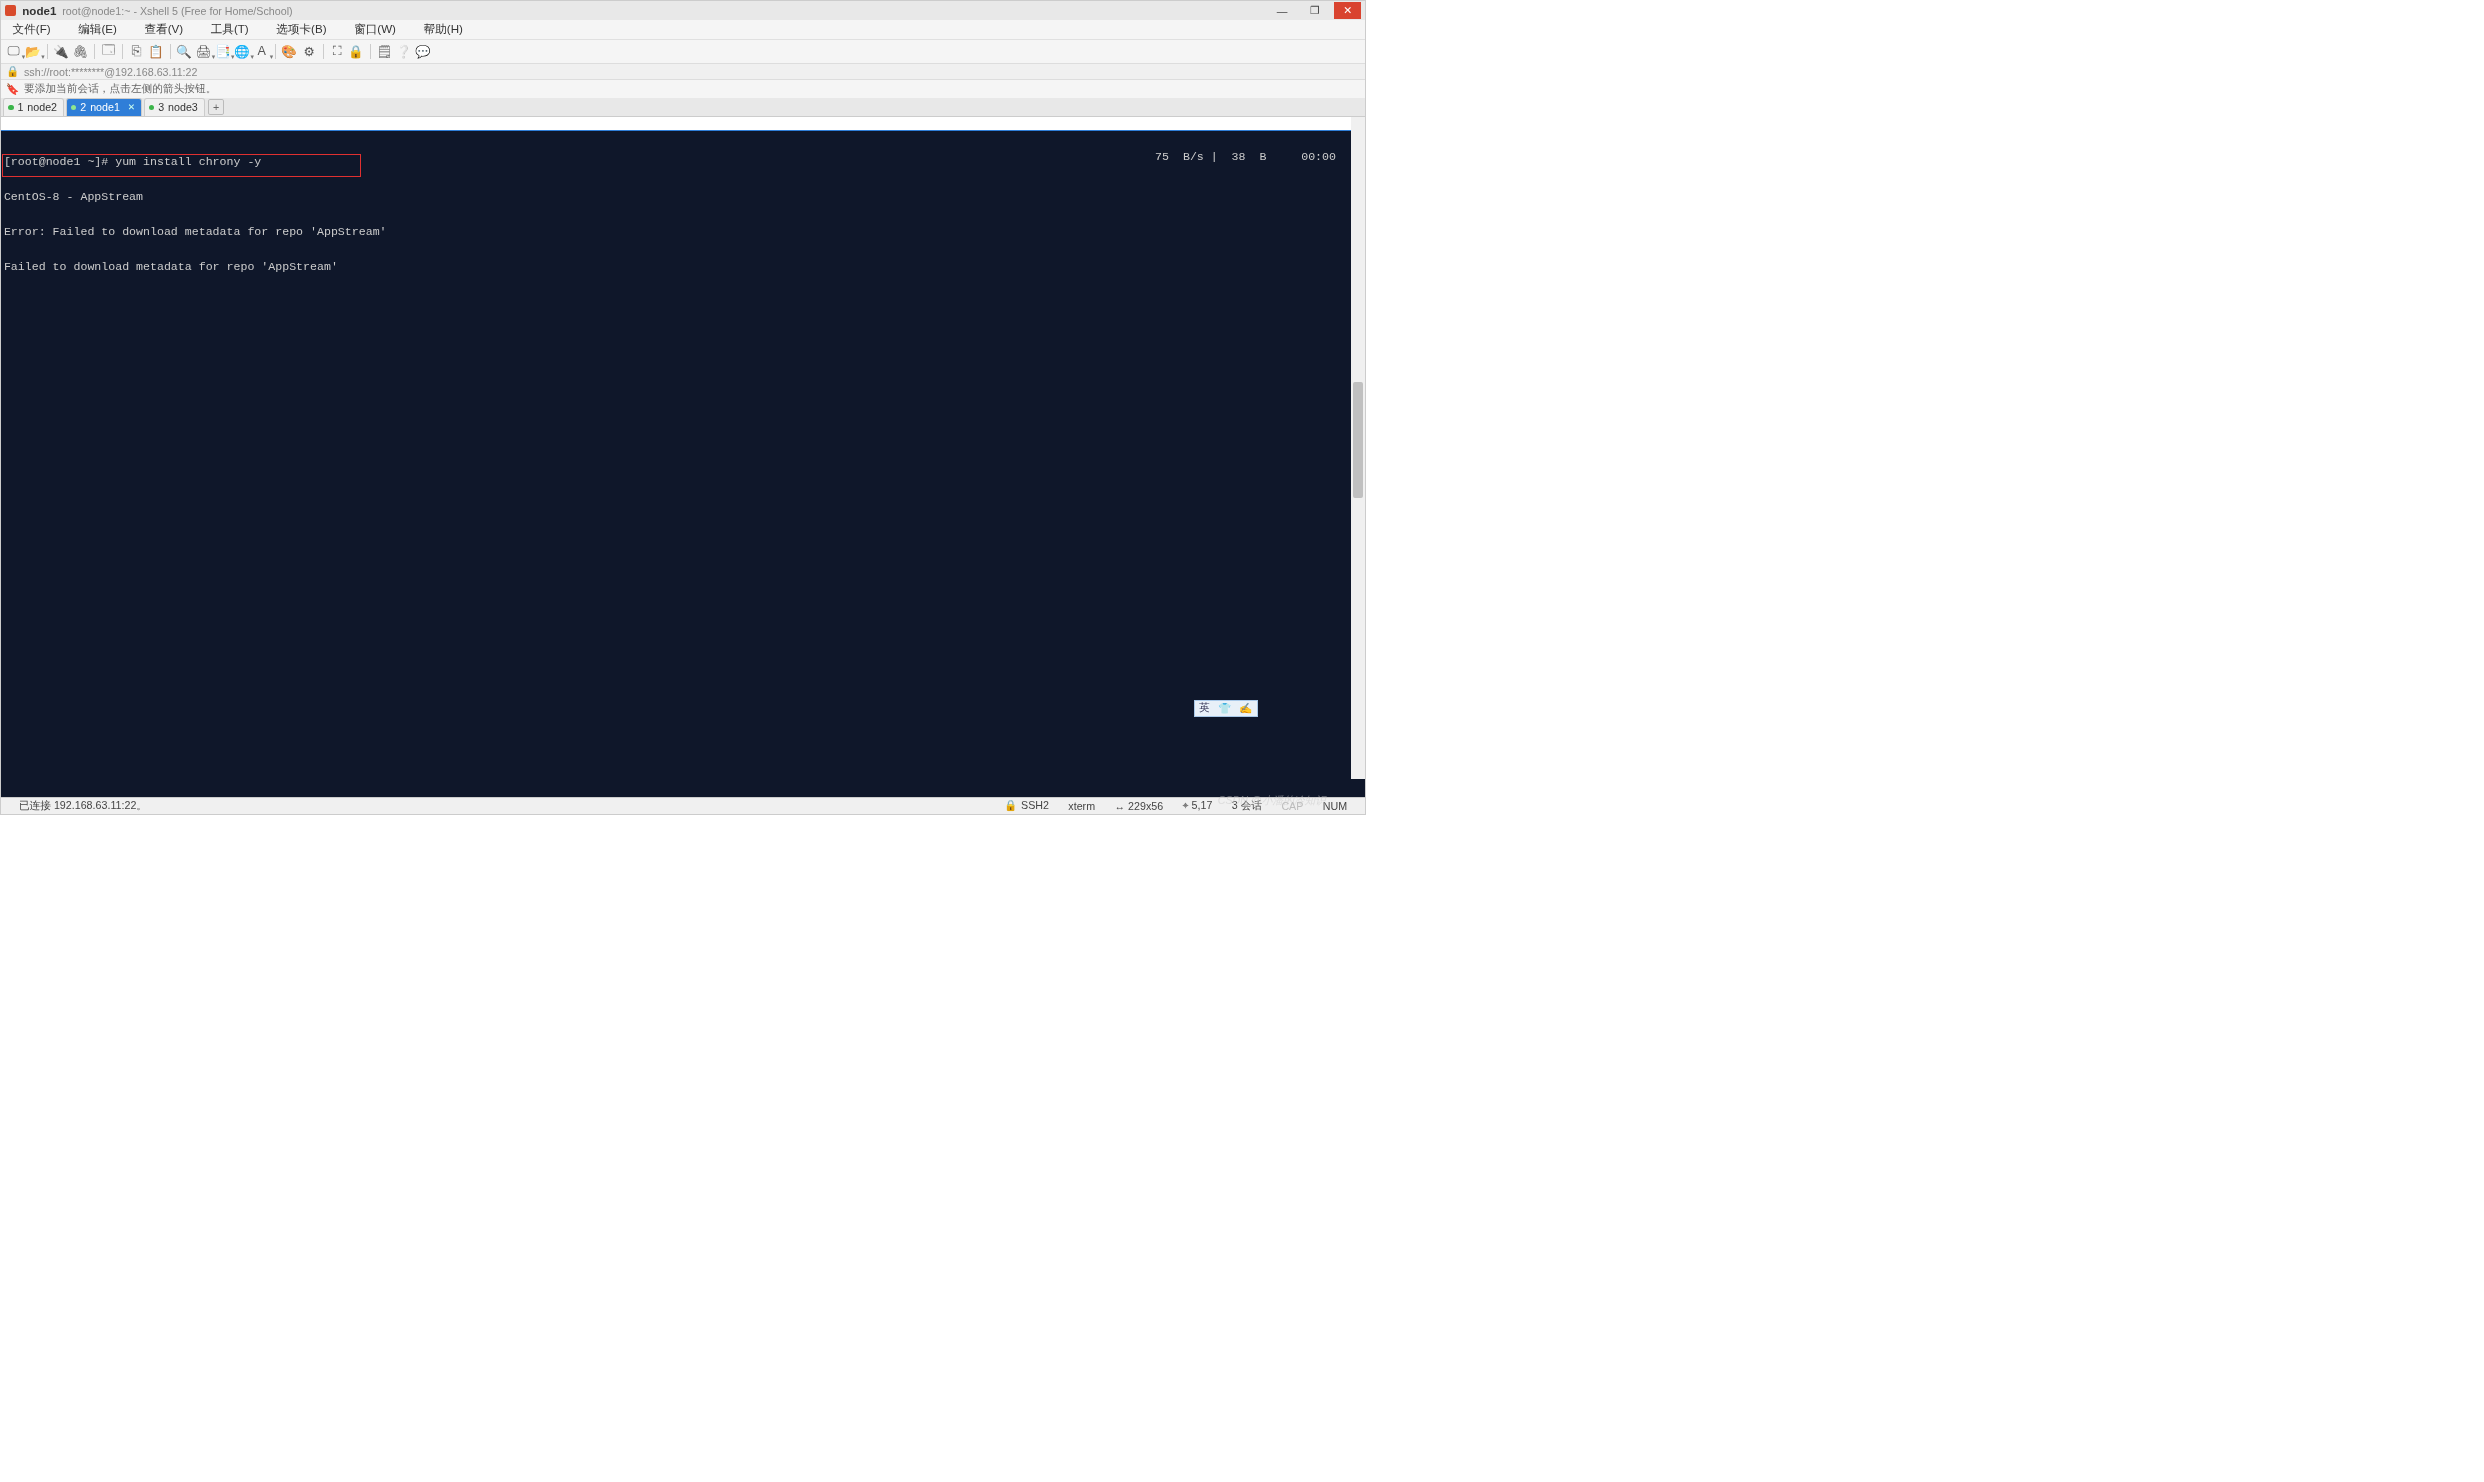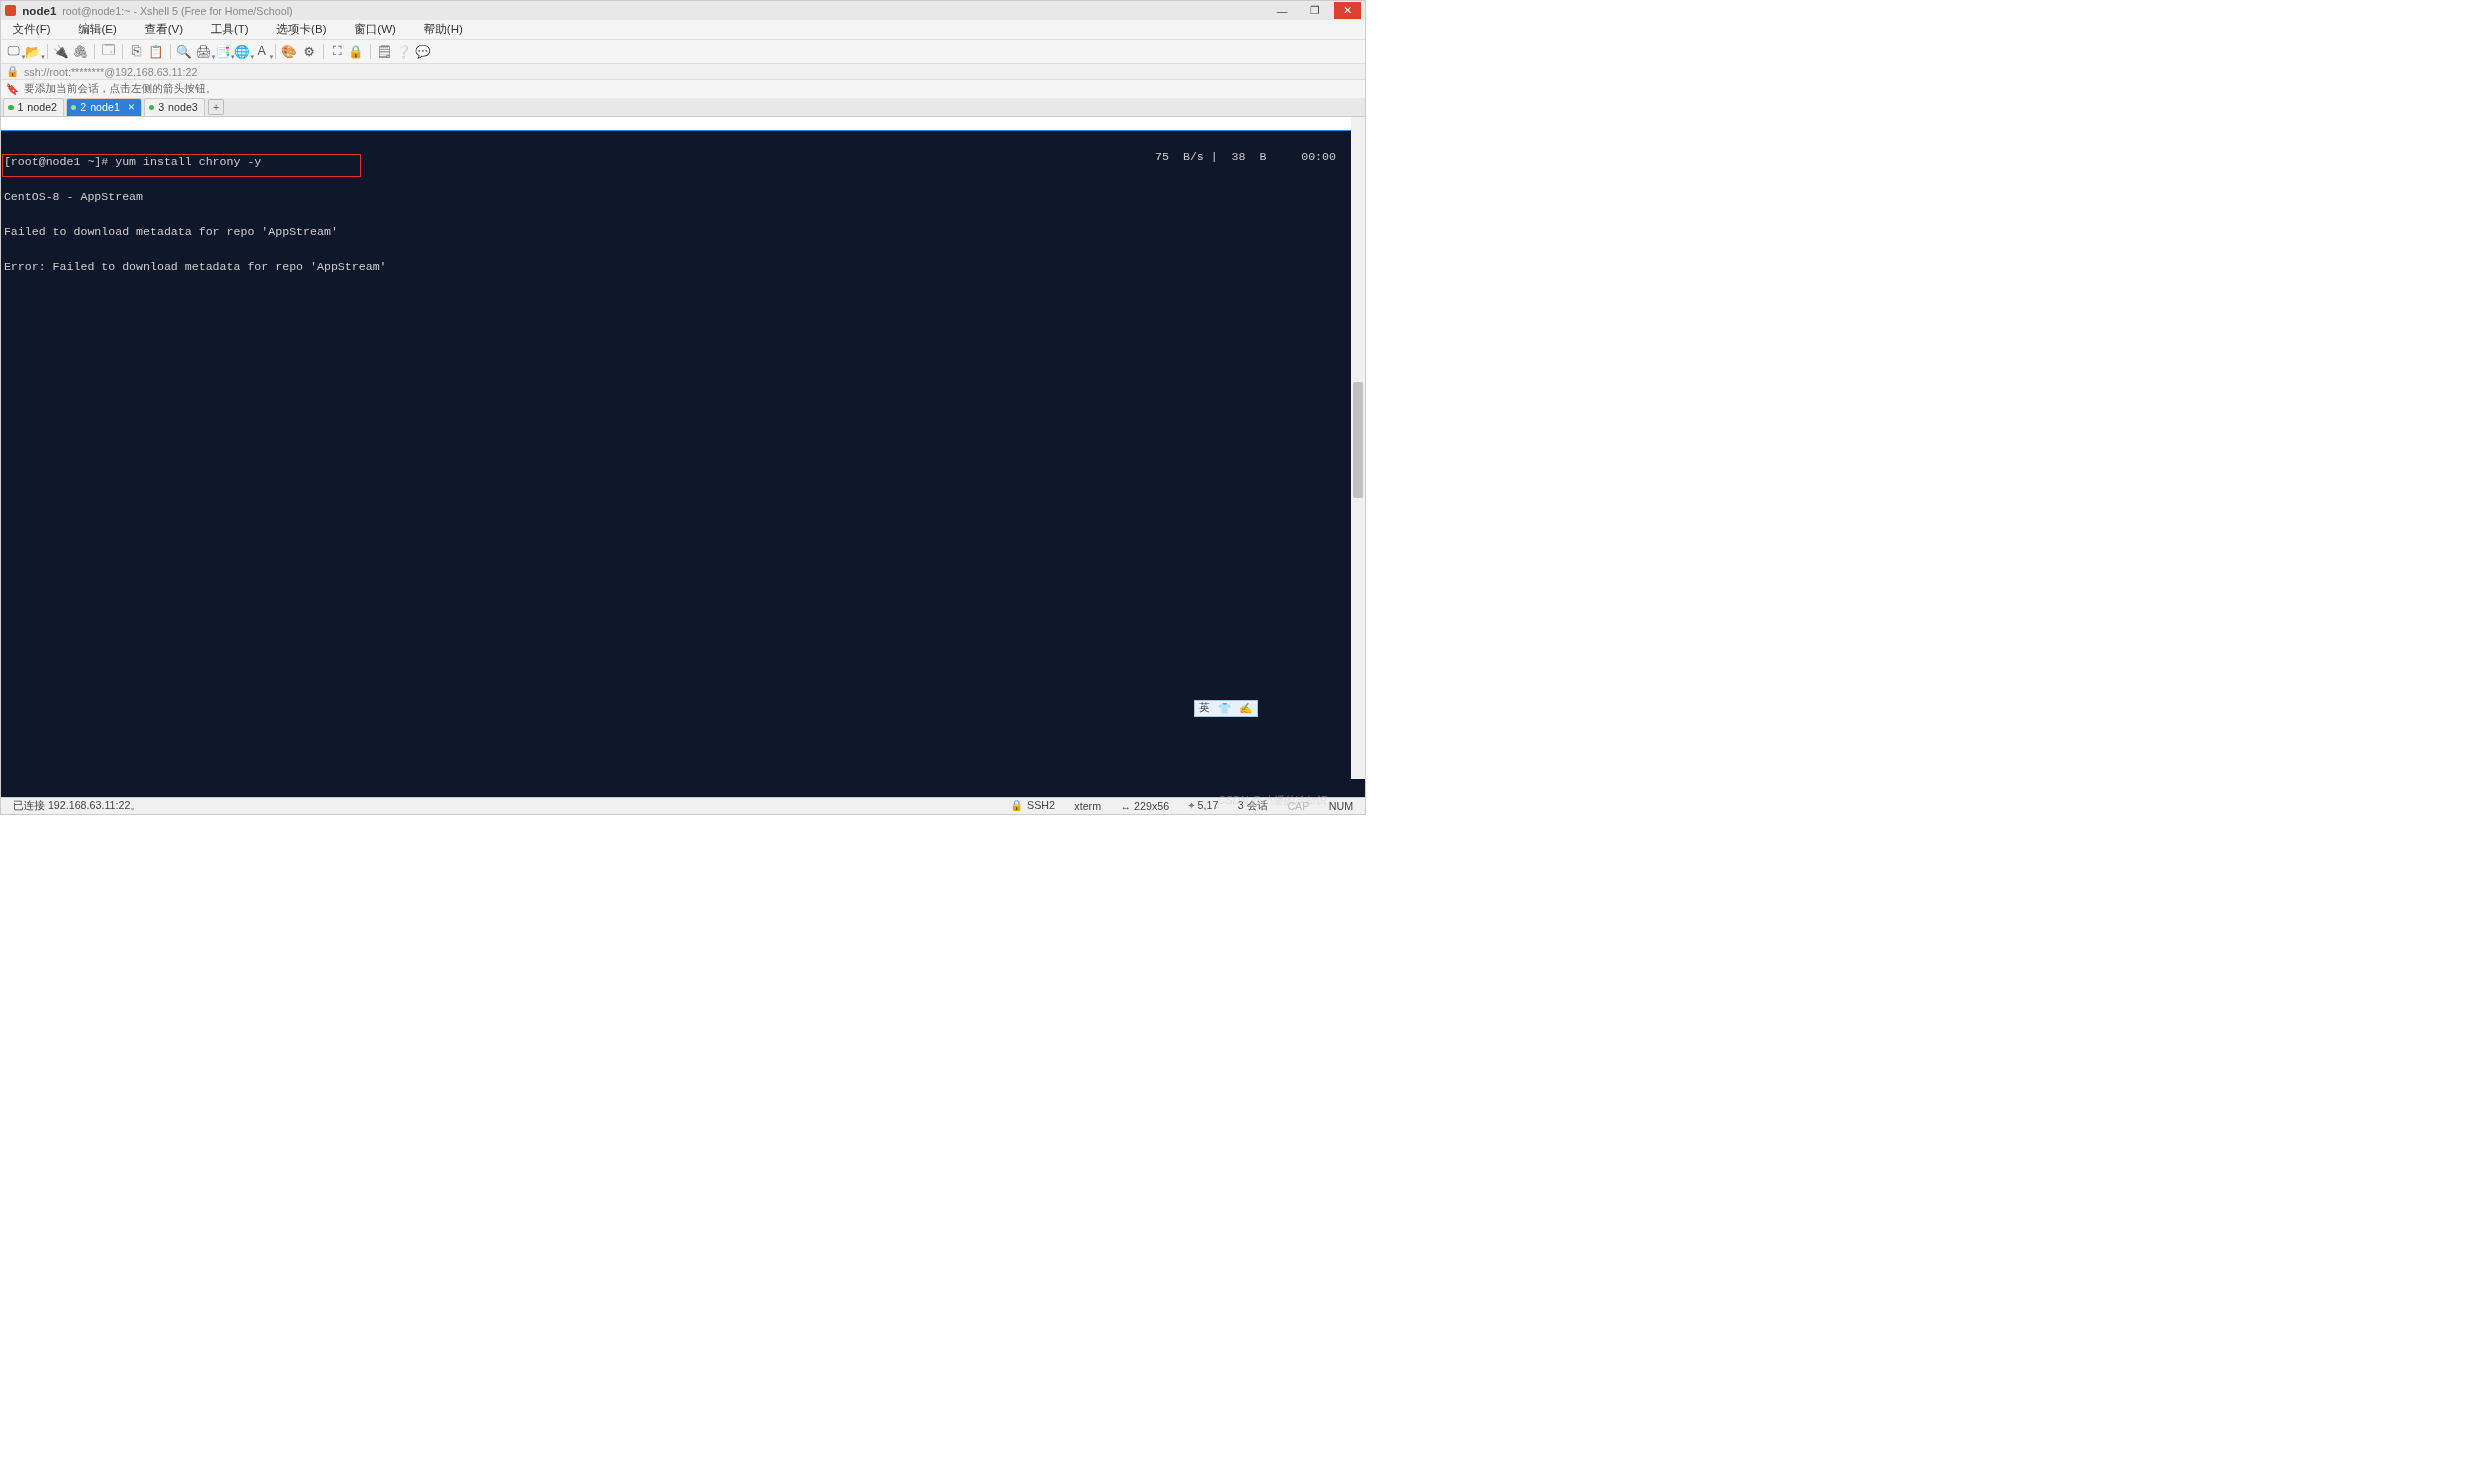--- a/index.html
+++ b/index.html
@@ -39,21 +39,21 @@
 .terminal { flex: 1; background: #0f172a; color: #ccc; font-family: "Consolas","Courier New",monospace; font-size: 11.6px; line-height: 11.6px; padding: 1.9px 0 0 2.9px; white-space: pre; position: relative; overflow: hidden; border-top: 1.9px solid #2f7ed8; margin-top: 13px; }
 .terminal .line { height: 11.6px; }
 .terminal .highlight-box { position: absolute; border: 1px solid #e03030; pointer-events: none; }
 .terminal .stats { position: absolute; top: 19.4px; right: 29px; color: #ccc; font-family: inherit; font-size: 11.6px; white-space: pre; }
 .terminal .cursor { display: inline-block; width: 6.8px; height: 11.6px; background: #3bb54a; vertical-align: bottom; }
 
 .ime-bar { position: absolute; bottom: 97px; right: 107px; width: 64px; height: 17.5px; background: #e8f0f8; border: 1px solid #a8c8e8; display: flex; align-items: center; justify-content: space-around; font-size: 10.7px; color: #335; }
 
 .inputbar { height: 17.5px; background: #f0f0f0; color: #888; font-size: 10.7px; padding: 0 5.8px; display: flex; align-items: center; border-top: 1px solid #ccc; }
 
-.statusbar { height: 17.5px; background: #f0f0f0; display: flex; align-items: center; padding: 0 8px; gap: 11.6px; color: #444; font-size: 10.7px; border-top: 1px solid #ccc; }
+.statusbar { height: 17.5px; background: #f0f0f0; display: flex; align-items: center; padding: 0 14px; gap: 11.6px; color: #444; font-size: 10.7px; border-top: 1px solid #ccc; }
 .statusbar .spacer { flex: 1; }
 .statusbar .seg { padding: 0 3.9px; }
 
 .vscroll { position: absolute; right: 0; top: 116px; bottom: 35px; width: 13.6px; background: #f0f0f0; }
 .vscroll .thumb { position: absolute; left: 1.9px; right: 1.9px; top: 40%; height: 116px; background: #c0c0c0; border-radius: 1.9px; }
 
 .watermark { position: absolute; bottom: 5.8px; right: 39px; color: rgba(200,200,200,0.5); font-size: 10.7px; font-style: italic; pointer-events: none; }
 </style>
 </head>
 <body>
@@ -134,22 +134,22 @@
       <span class="dot"></span>
       <span class="tab-num">3</span>
       <span>node3</span>
     </div>
     <div class="tab-add">+</div>
   </div>
 
   <div class="terminal">
     <div class="line">[root@node1 ~]# yum install chrony -y</div>
     <div class="line">CentOS-8 - AppStream</div>
+    <div class="line">Error: Failed to download metadata for repo 'AppStream'</div>
     <div class="line">Failed to download metadata for repo 'AppStream'</div>
-    <div class="line">Error: Failed to download metadata for repo 'AppStream'</div>
     <div class="highlight-box" style="left:1px; top:23px; width:359px; height:23px;"></div>
     <div class="stats">75  B/s |  38  B     00:00</div>
   </div>
 
   <div class="ime-bar">
     <span>英</span>
     <span>👕</span>
     <span>✍</span>
   </div>
 

